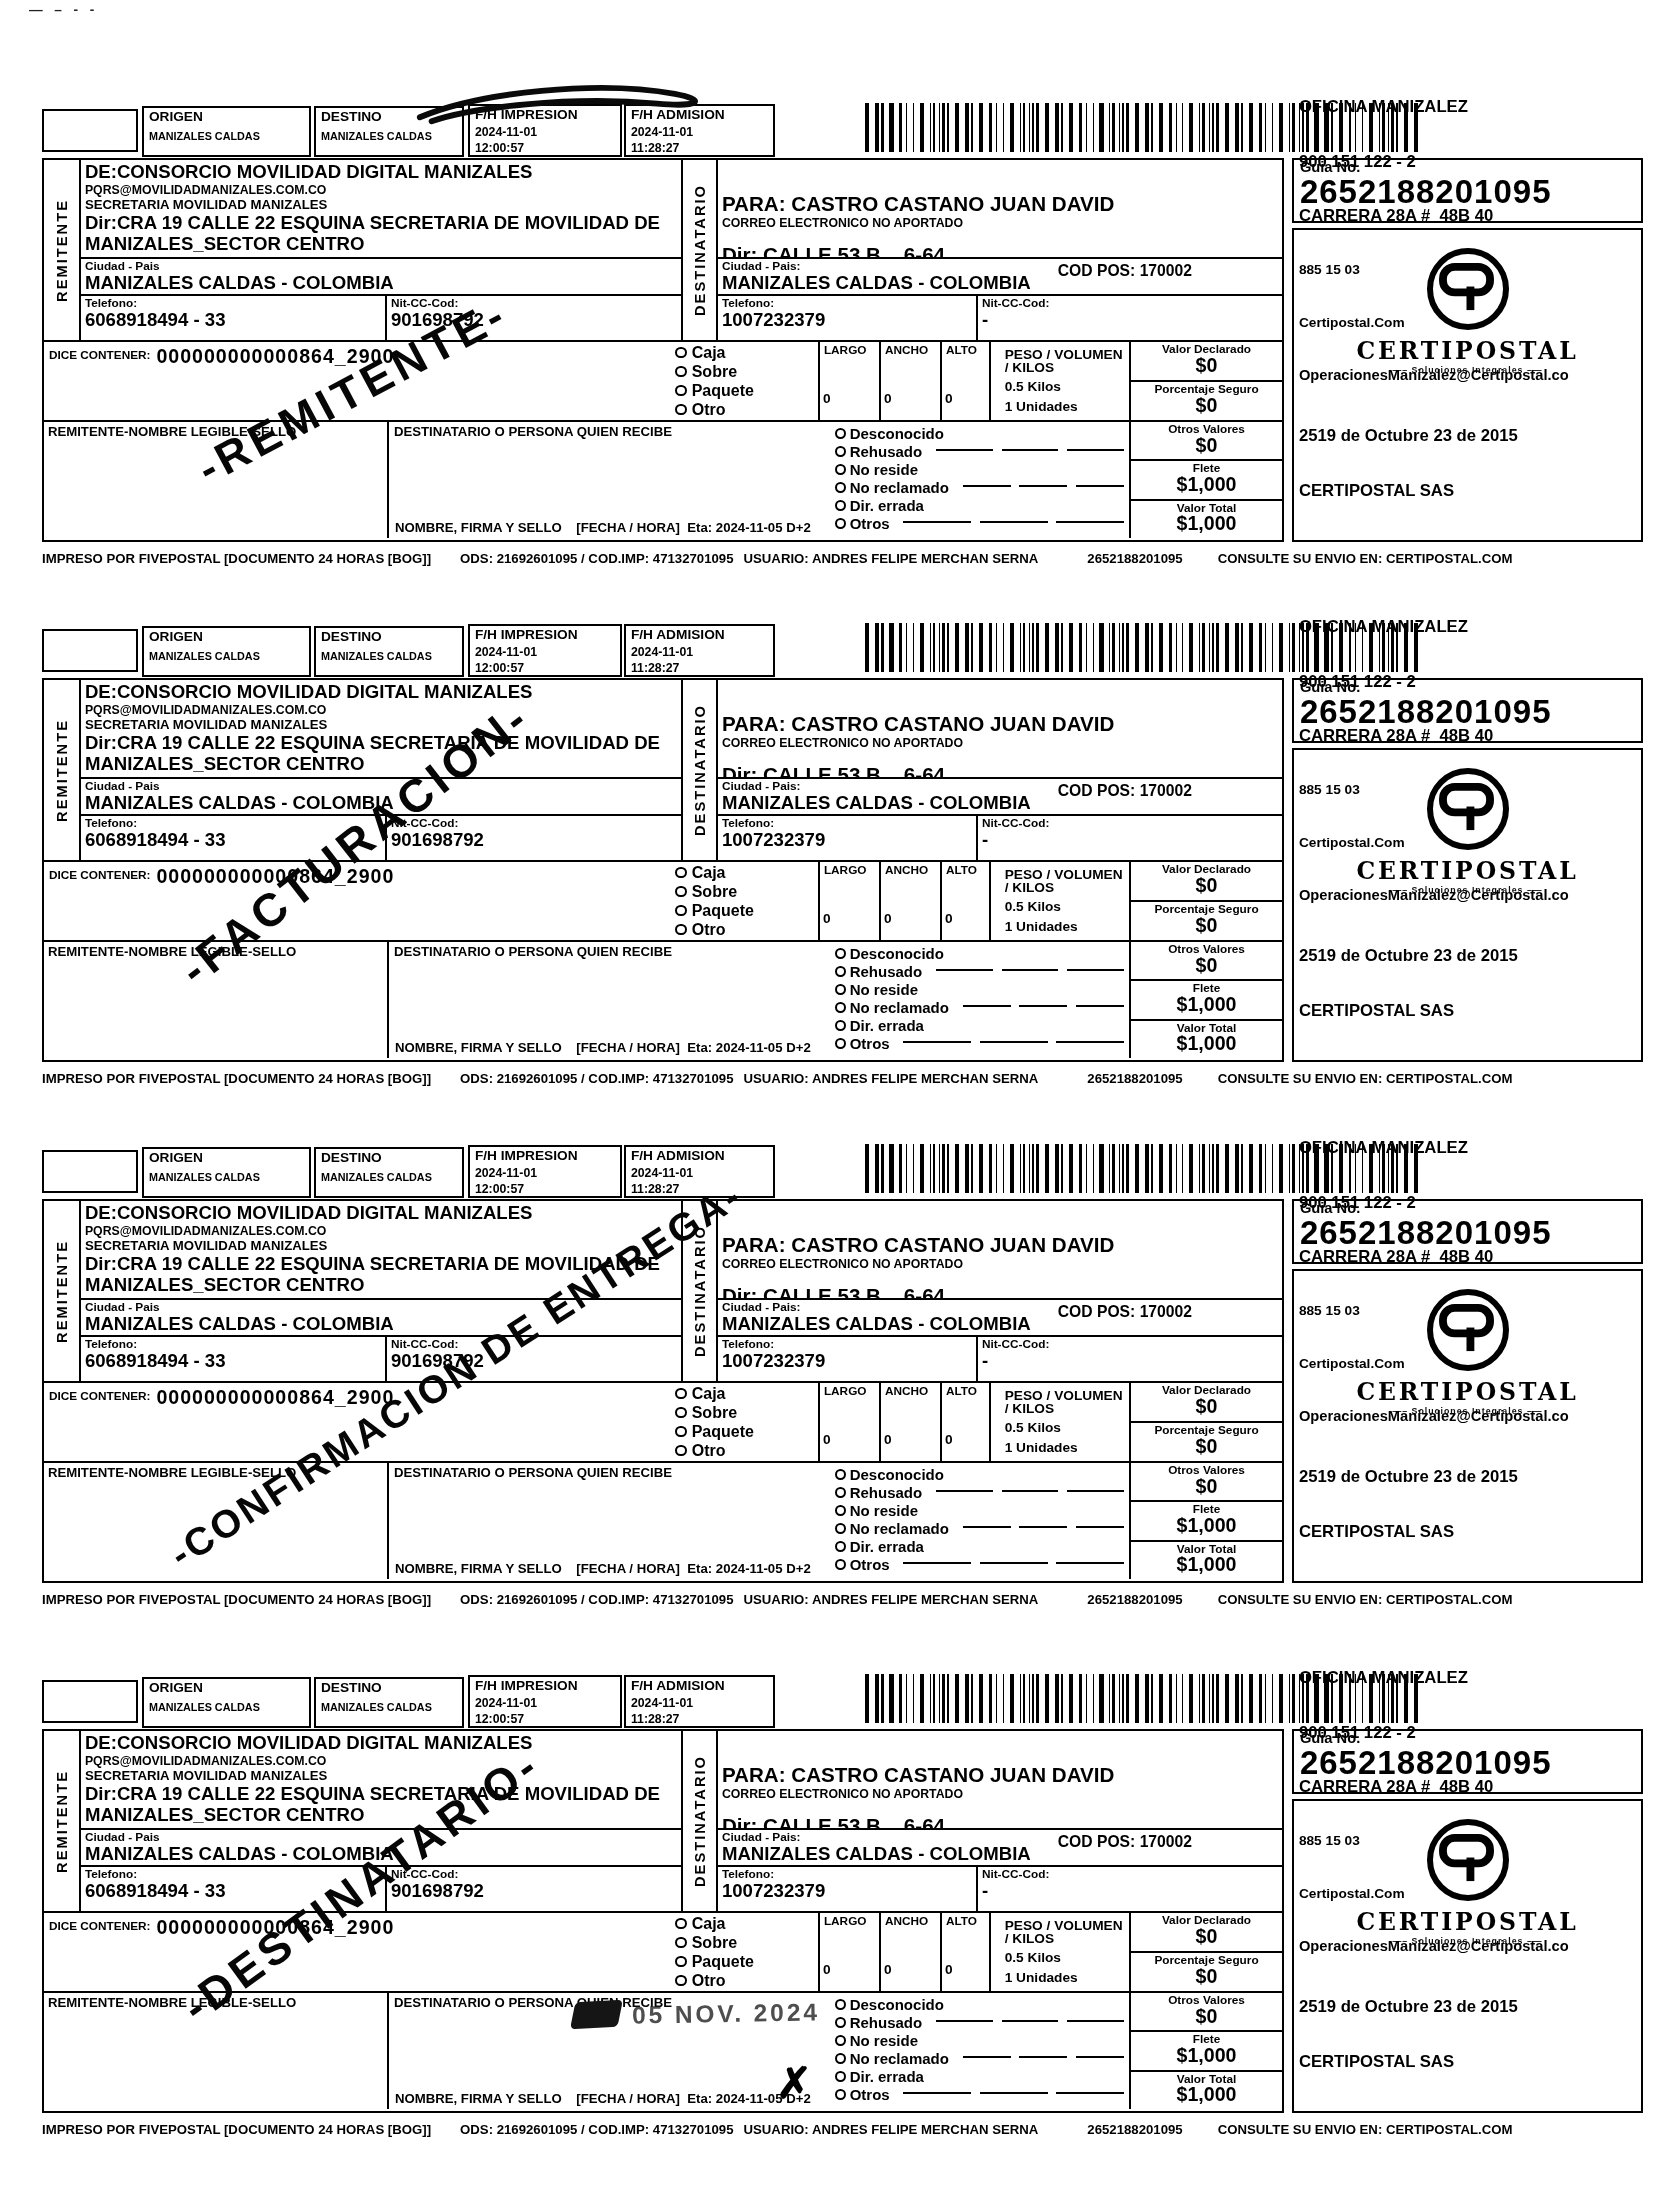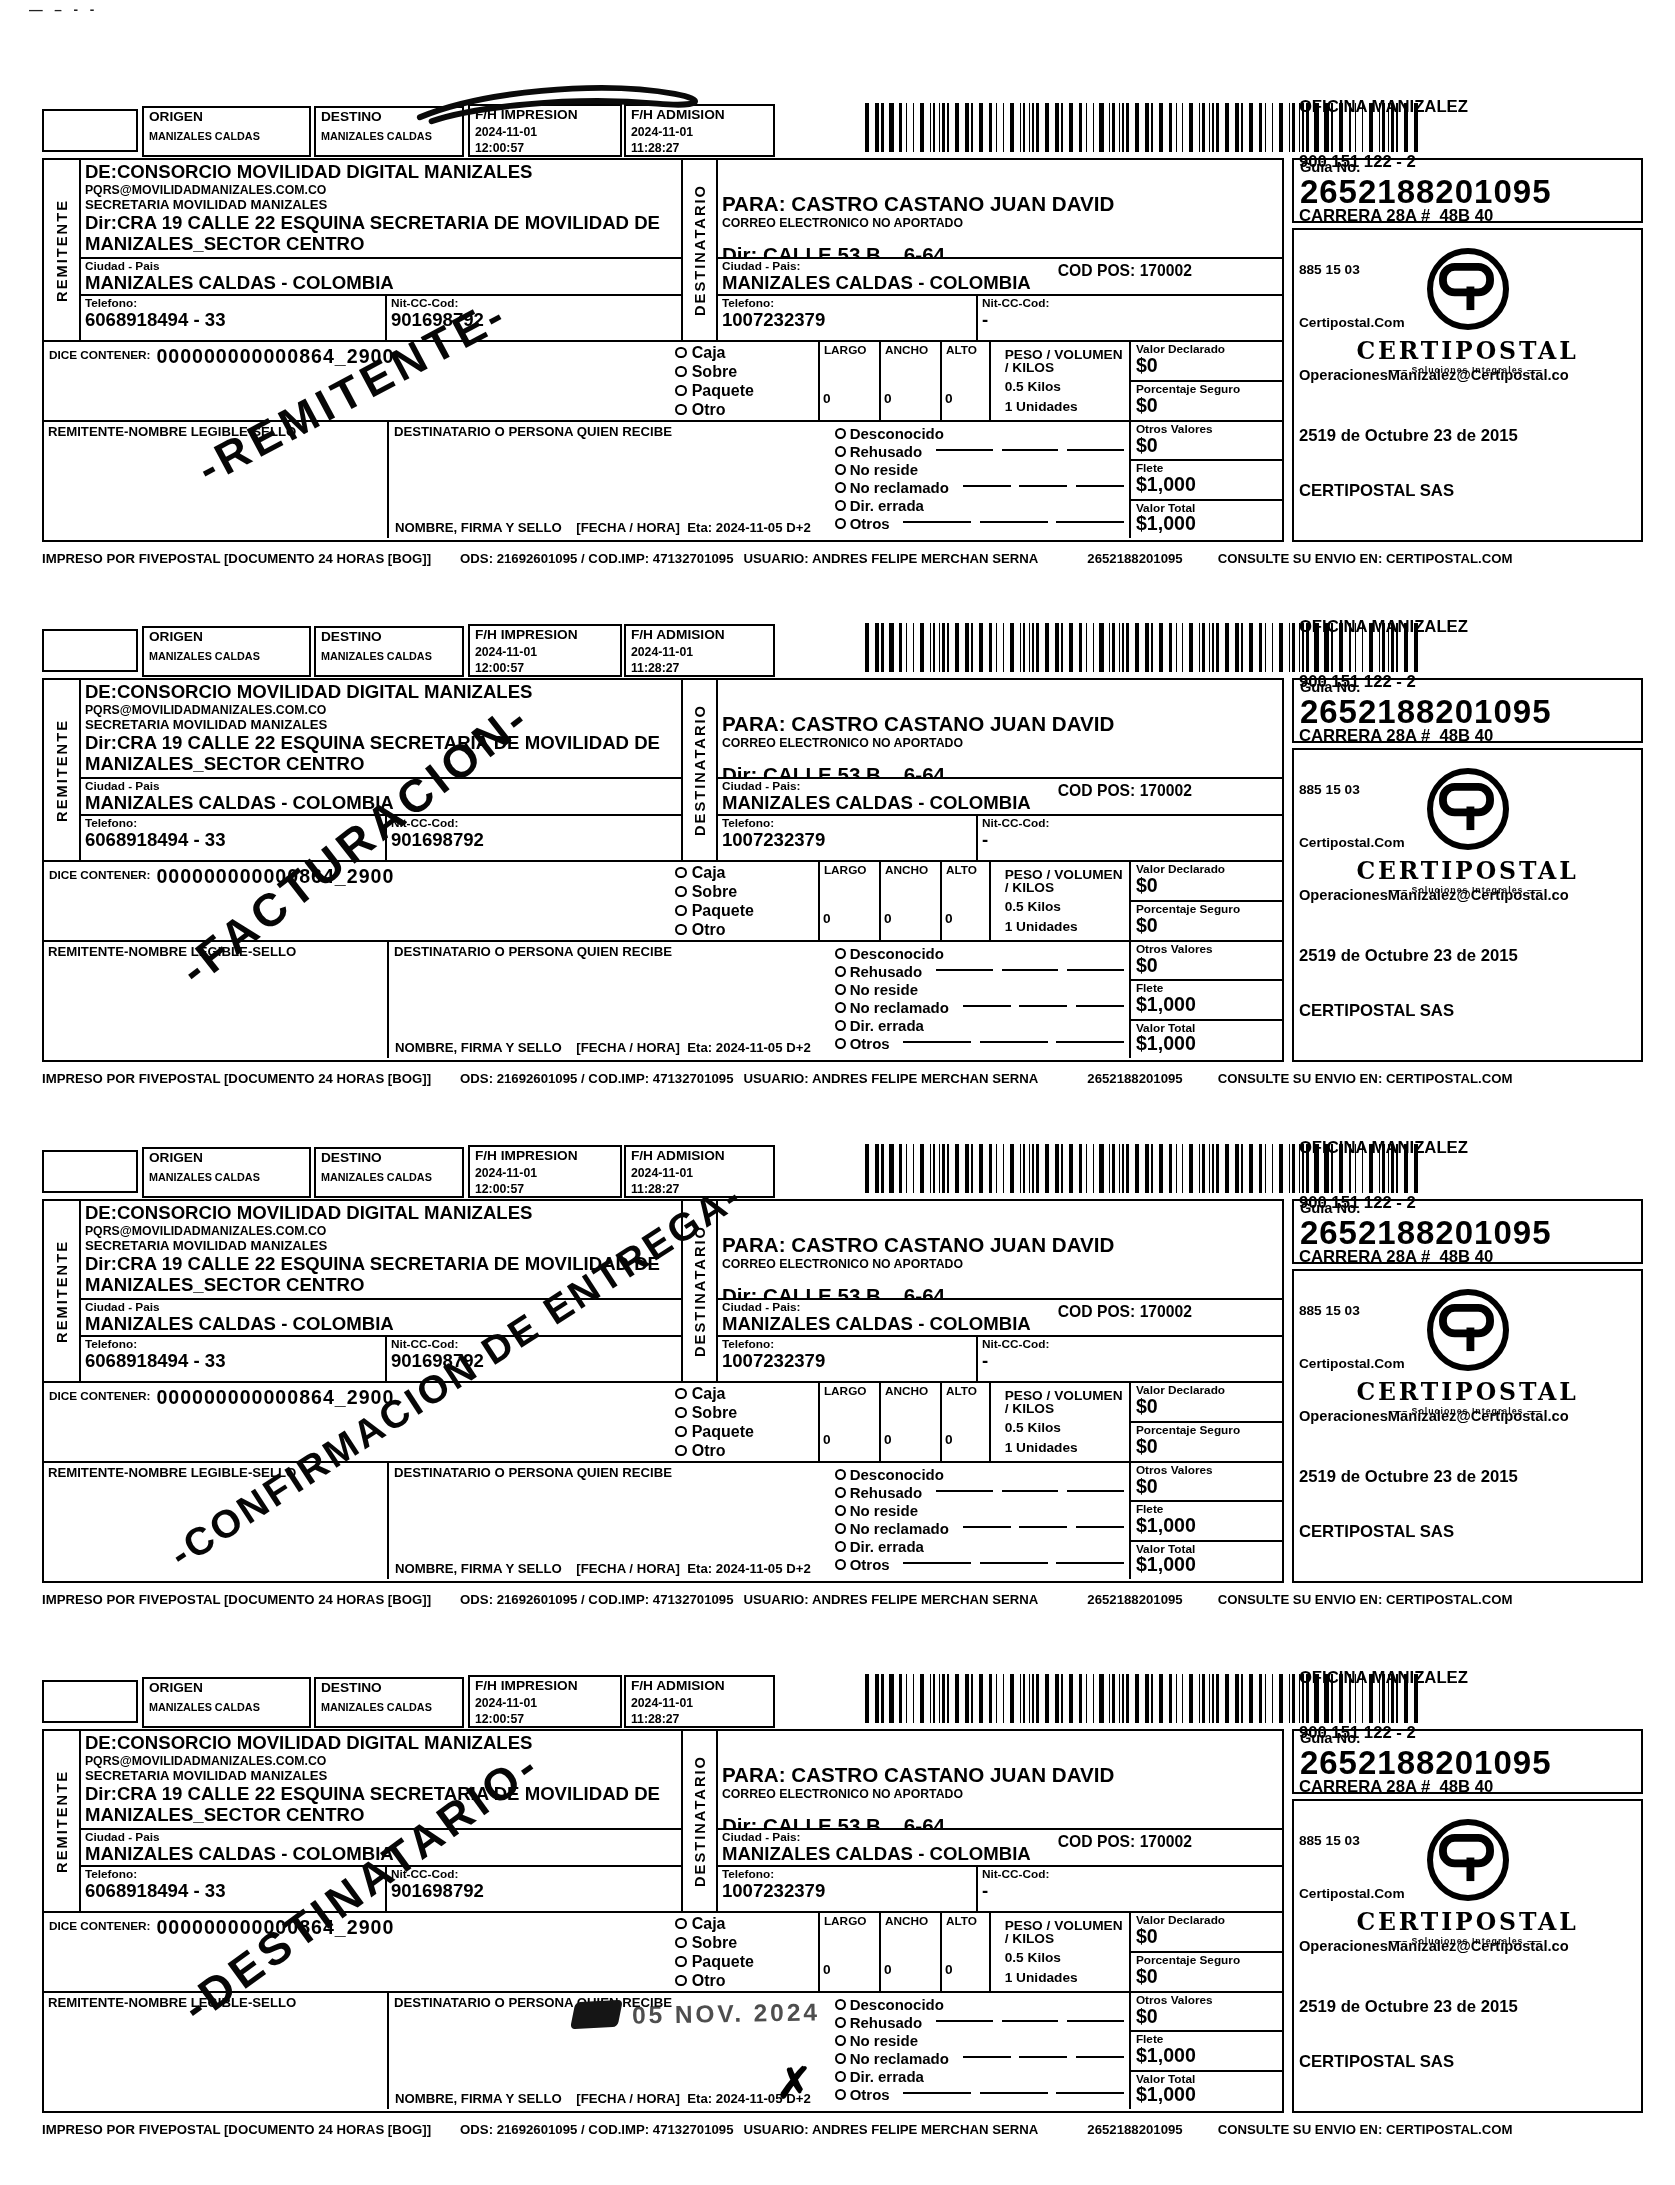--- a/index.html
+++ b/index.html
@@ -55,21 +55,21 @@
   .pkg{width:145px;padding:1px 2px;}
   .radio-row{display:flex;align-items:center;height:19px;}
   .radio{width:11.8px;height:11.8px;border:2.5px solid #000;border-radius:50%;flex:none;margin-right:4.9px;background:#fff;}
   .radio-lab{font-size:16px;font-weight:bold;}
   .dimbox{border-left:2.9px solid #000;padding:2px 3.9px;position:relative;}
   .dim-l{width:61px;}.dim-a{width:61px;}.dim-h{width:49px;}
   .dim-val{position:absolute;left:2.9px;bottom:13.7px;font-size:13.7px;font-weight:bold;}
   .peso{width:140px;border-left:2.9px solid #000;padding:2px 5.9px;}
   .peso div{font-size:13.7px;font-weight:bold;margin-top:4.9px;margin-left:7.8px;}
   .vals{width:153px;border-left:2.9px solid #000;display:flex;flex-direction:column;}
-  .valbox{flex:1;padding:1px 4.9px;border-bottom:2.9px solid #000;}
+  .valbox{flex:1;padding:1px 4.9px;border-bottom:2.9px solid #000;text-align:center;}
   .valbox:last-child{border-bottom:none;}
   .val-amt{font-size:19.6px;font-weight:bold;line-height:19.6px;}
 
   .rowC{height:116px;display:flex;}
   .sigL{width:345px;border-right:2.9px solid #000;padding:2px 3.9px;position:relative;}
   .sigM{flex:1;position:relative;padding:2px 4.9px;}
   .checklist{position:absolute;left:446px;top:2.9px;width:289px;}
   .chk-row{display:flex;align-items:center;height:18px;}
   .chk-row .radio{width:10.8px;height:10.8px;border-width:2.5px;margin-right:3.9px;}
   .chk-lab{font-size:15px;font-weight:bold;white-space:nowrap;}

